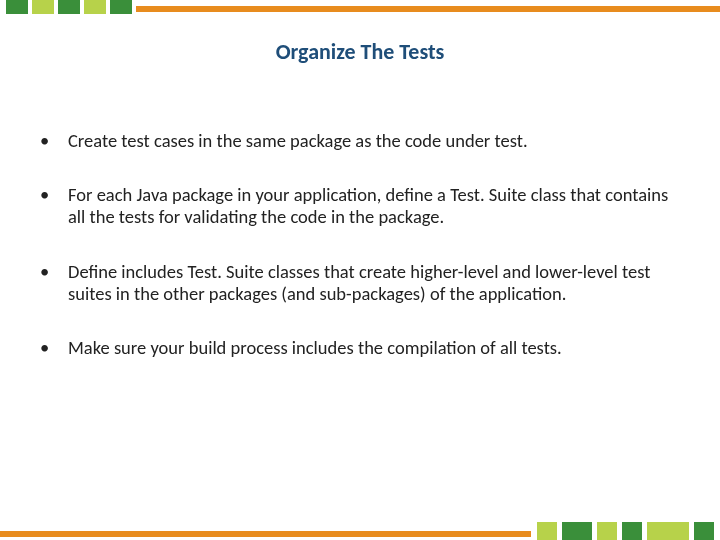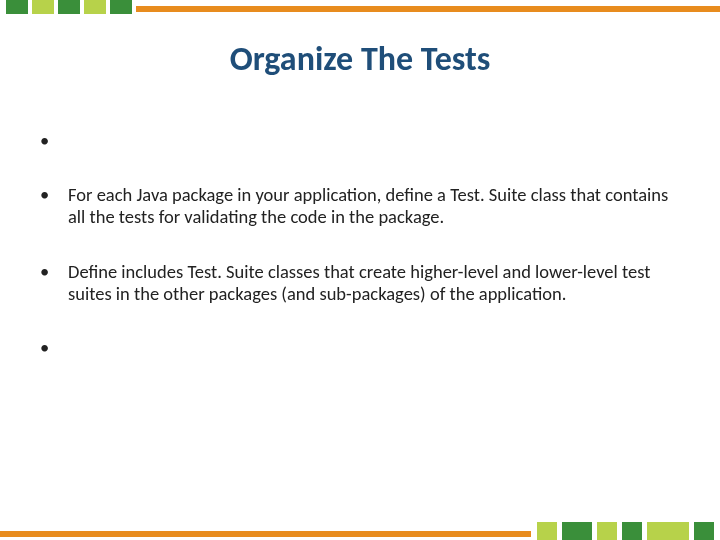--- a/index.html
+++ b/index.html
@@ -35,21 +35,21 @@
       align-self: flex-end;
       margin-bottom: 2px;
       margin-left: 4px;
     }
     .title {
       position: absolute;
       top: 38px;
       left: 0;
       width: 100%;
       text-align: center;
-      font-size: 34px;
+      font-size: 22px;
       font-weight: bold;
       color: #1f4e79;
     }
     .content {
       position: absolute;
       top: 130px;
       left: 40px;
       right: 40px;
     }
     .bullet-item {
@@ -101,31 +101,33 @@
     <div class="top-sq" style="background:#3a8f3a"></div>
   </div>
   <div class="top-orange-line"></div>
 </div>
 
 <h1 class="title">Organize The Tests</h1>
 
 <div class="content">
   <div class="bullet-item">
     <span class="bullet-dot">•</span>
+    <span>Create test cases in the same package as the code under test.</span>
   </div>
   <div class="bullet-item">
     <span class="bullet-dot">•</span>
     <span>For each Java package in your application, define a Test. Suite class that contains all the tests for validating the code in the package.</span>
   </div>
   <div class="bullet-item">
     <span class="bullet-dot">•</span>
     <span>Define includes Test. Suite classes that create higher-level and lower-level test suites in the other packages (and sub-packages) of the application.</span>
   </div>
   <div class="bullet-item">
     <span class="bullet-dot">•</span>
+    <span>Make sure your build process includes the compilation of all tests.</span>
   </div>
 </div>
 
 <div class="bottom-bar">
   <div class="bottom-orange"></div>
   <div class="bottom-squares">
     <div class="bot-sq" style="background:#b7d24a;width:20px"></div>
     <div class="bot-sq" style="background:#3a8f3a;width:30px"></div>
     <div class="bot-sq" style="background:#b7d24a;width:20px"></div>
     <div class="bot-sq" style="background:#3a8f3a;width:20px"></div>

